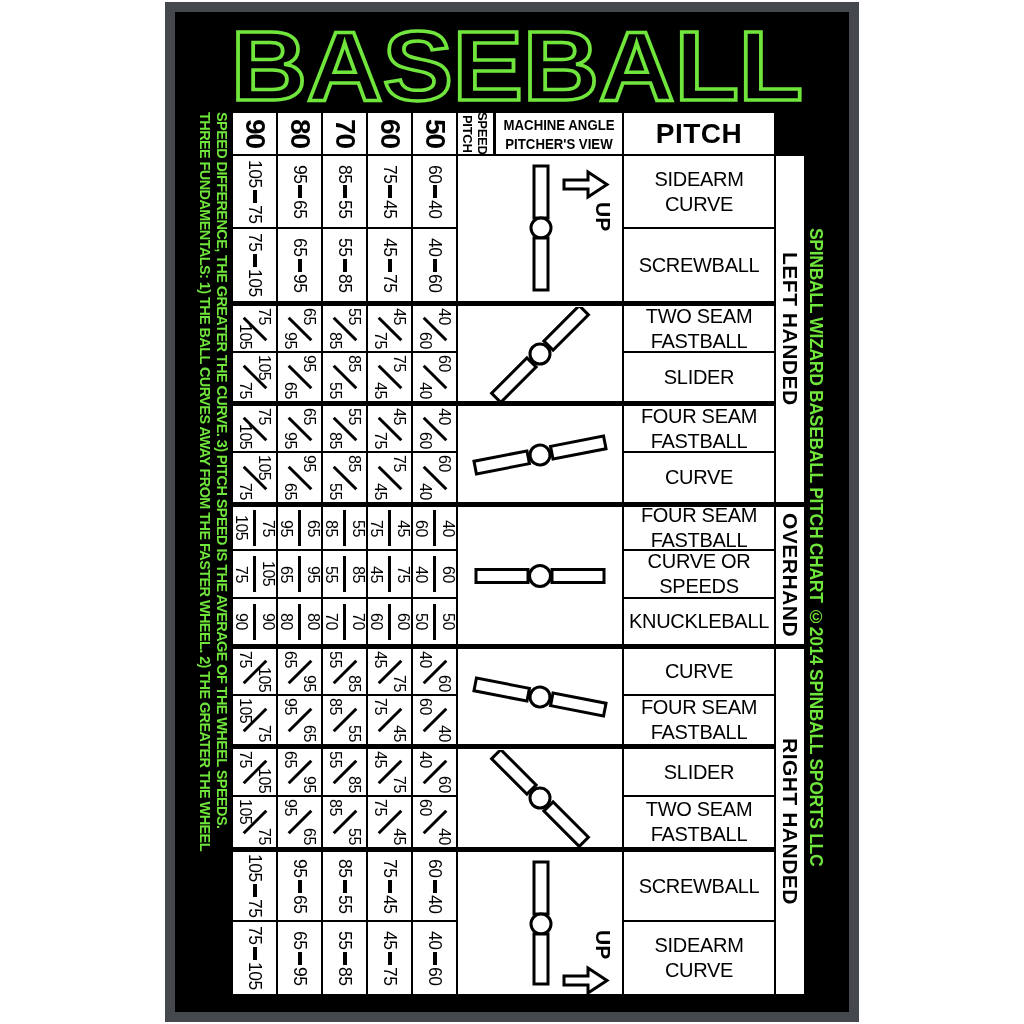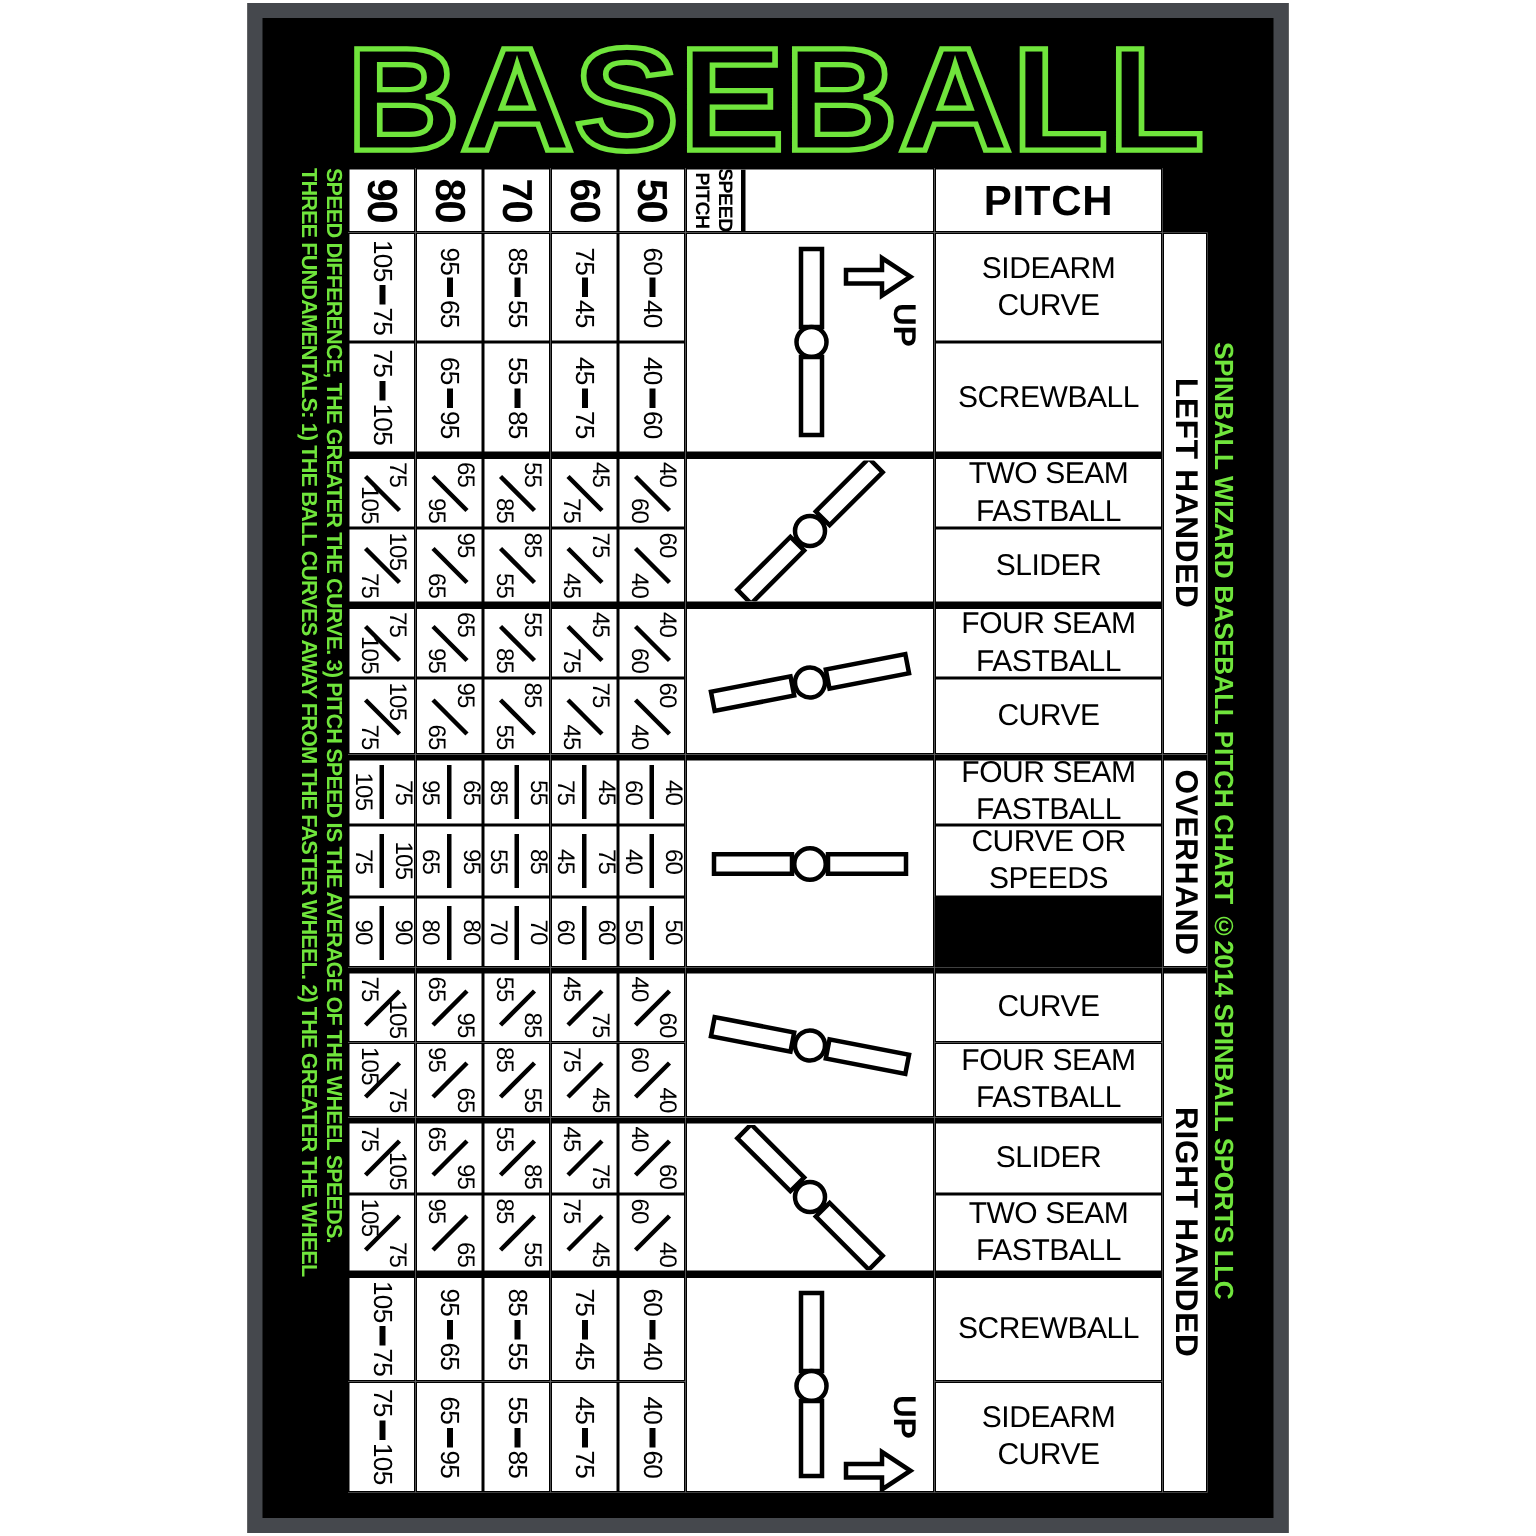--- a/index.html
+++ b/index.html
@@ -76,20 +76,24 @@
   <div id="table">
 
     <div class="cell hdr-angle">
       <div class="ps">
         <div class="psv">
           <div>PITCH</div>
           <div>SPEED</div>
         </div>
       </div>
       <div class="ps-div"></div>
+      <div class="ma">
+        <div>MACHINE ANGLE</div>
+        <div>PITCHER'S VIEW</div>
+      </div>
     </div>
 
     <div class="cell hdr-pitch">PITCH</div>
 
     <div class="cell g1">
       <svg width="160" height="142">
         <rect class="wheel" x="74" y="8" width="14" height="52"></rect>
         <circle class="wheel" cx="81" cy="70" r="10"></circle>
         <rect class="wheel" x="74" y="80" width="14" height="52"></rect>
         <path class="wheel" d="M104,22 h24 v-8 l19,12.5 -19,12.5 v-8 h-24 z" stroke-width="2.5"></path>
@@ -386,20 +390,21 @@
       <div class="cell val frac" style="grid-area: 10 / 4 / 11 / 5;">
         <span class="vnum n16">60</span>
         <div class="sep-f"></div>
         <span class="vnum n16">60</span>
       </div>
       <div class="cell val frac" style="grid-area: 10 / 5 / 11 / 6;">
         <span class="vnum n16">50</span>
         <div class="sep-f"></div>
         <span class="vnum n16">50</span>
       </div>
+      <div class="cell pitch-cell" style="grid-area: 10 / 7 / 11 / 8;">KNUCKLEBALL</div>
       <div class="cell val diag-rh gb" style="grid-area: 11 / 1 / 12 / 2;">
         <span class="vnum n16 pos-tl">75</span>
         <span class="vnum n16 pos-br">105</span>
         <div class="slash s-rh"></div>
       </div>
       <div class="cell val diag-rh gb" style="grid-area: 11 / 2 / 12 / 3;">
         <span class="vnum n16 pos-tl">65</span>
         <span class="vnum n16 pos-br">95</span>
         <div class="slash s-rh"></div>
       </div>

